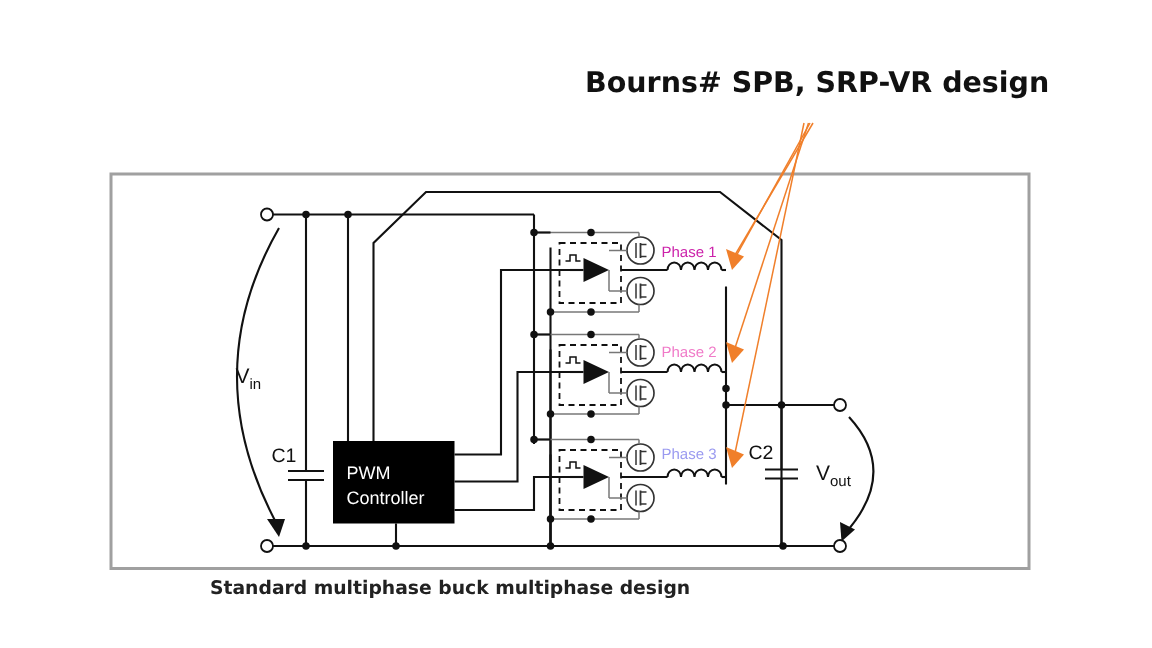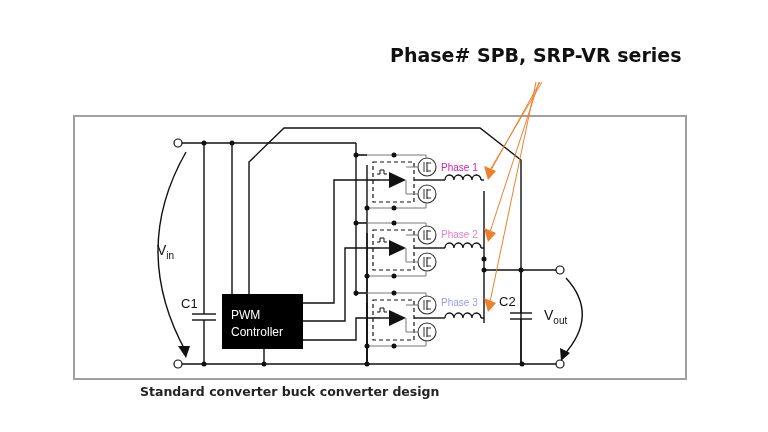--- a/index.html
+++ b/index.html
@@ -8,21 +8,21 @@
   #caption { position:absolute; left:140px; top:384px; font-family:"DejaVu Sans", sans-serif; font-weight:bold; font-size:12.5px; color:#222; white-space:nowrap; }
   svg#diagram { position:absolute; left:0; top:0; }
   .wire { stroke:#111; stroke-width:1.4; fill:none; }
   .gwire { stroke:#777; stroke-width:1; fill:none; }
   .dot { fill:#111; }
   .lbl { font-family:"Liberation Sans", sans-serif; fill:#111; }
 </style>
 </head>
 <body>
 
-<div id="headline">Phase# SPB, SRP-VR series</div>
+<div id="headline">Bourns# SPB, SRP-VR design</div>
 
 <svg id="diagram" width="768" height="432" viewBox="0 0 768 432">
 
   <rect x="74" y="116" width="612" height="263" fill="none" stroke="#a0a0a0" stroke-width="2"></rect>
 
   <g>
     <circle cx="178" cy="143" r="4" fill="#fff" stroke="#111" stroke-width="1.2"></circle>
     <line class="wire" x1="182" y1="143" x2="356" y2="143"></line>
     <line class="wire" x1="356" y1="143" x2="356" y2="296"></line>
     <circle class="dot" cx="204" cy="143" r="2.5"></circle>
@@ -198,13 +198,13 @@
       <line x1="542" y1="82" x2="490" y2="170" stroke="#f07f2a" stroke-width="1"></line>
       <polygon points="484,166 496,171 488,180" fill="#f07f2a"></polygon>
       <line x1="539" y1="82" x2="490" y2="232" stroke="#f07f2a" stroke-width="1"></line>
       <polygon points="484,228 496,233 488,242" fill="#f07f2a"></polygon>
       <line x1="536" y1="82" x2="490" y2="302" stroke="#f07f2a" stroke-width="1"></line>
       <polygon points="484,298 496,303 488,312" fill="#f07f2a"></polygon>
       <line x1="540" y1="82" x2="490" y2="172" stroke="#f07f2a" stroke-width="1"></line>
     </g>
 </svg>
 
-<div id="caption">Standard converter buck converter design</div>
+<div id="caption">Standard multiphase buck multiphase design</div>
 
 </body></html>

